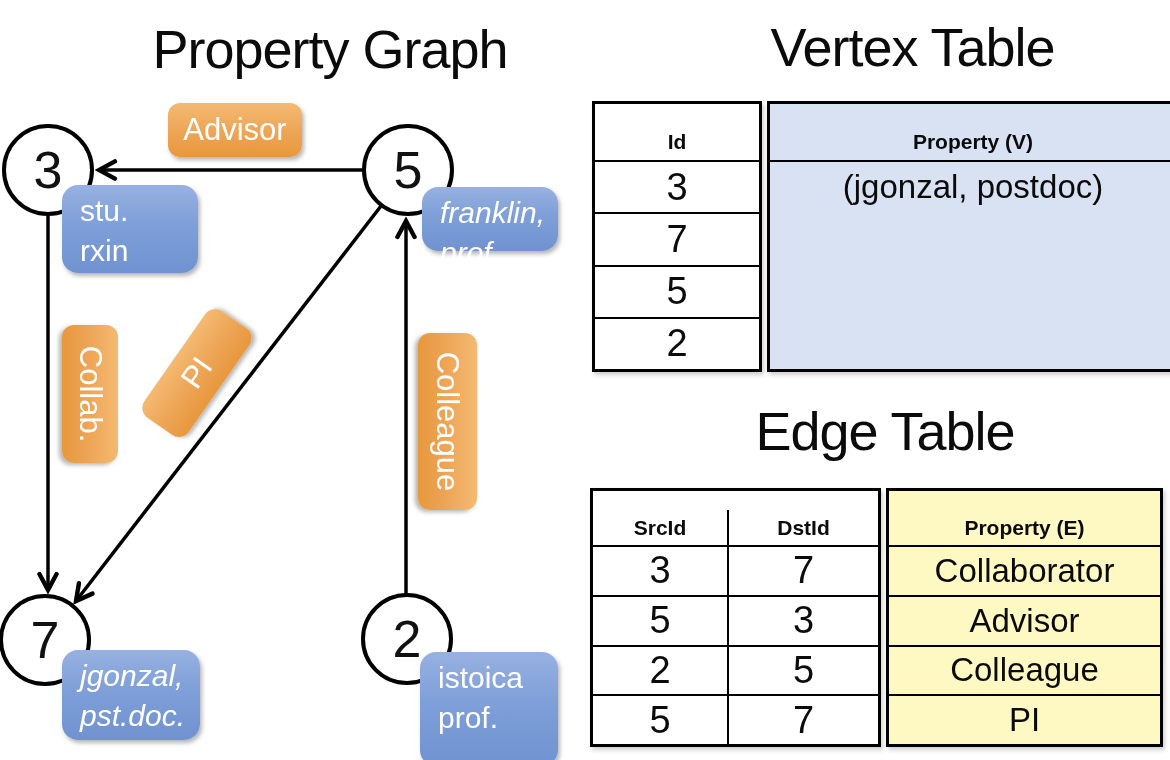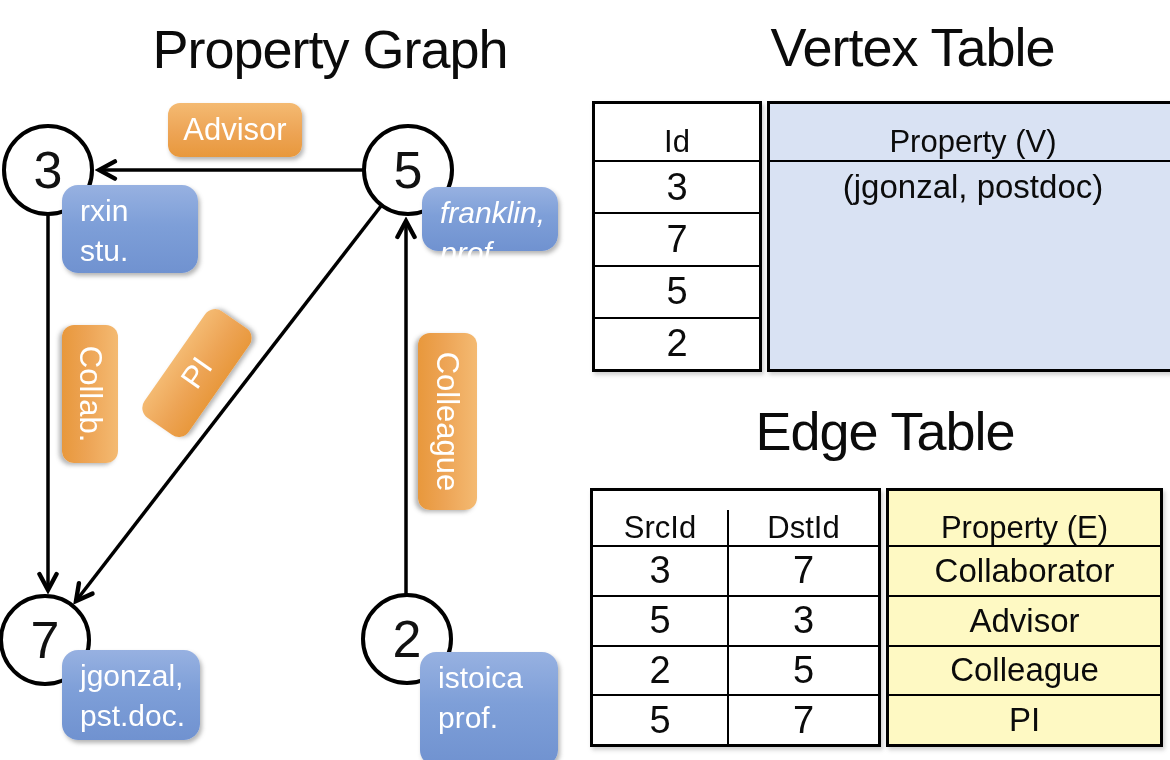--- a/index.html
+++ b/index.html
@@ -36,21 +36,21 @@
   }
   .vbox span{display:block;}
 
   #lbl-advisor{left:168px;top:103px;width:134px;height:54px;}
   #lbl-collab{left:21px;top:366px;width:138px;height:56px;transform:rotate(90deg);}
   #lbl-pi{left:132px;top:346px;width:130px;height:54px;transform:rotate(-55deg);}
   #lbl-colleague{left:359px;top:392px;width:177px;height:59px;transform:rotate(90deg);}
 
   #vbox-3{left:62px;top:185px;width:136px;height:88px;}
   #vbox-5{left:422px;top:187px;width:136px;height:64px;font-style:italic;}
-  #vbox-7{left:62px;top:650px;width:138px;height:90px;}
+  #vbox-7{left:62px;top:650px;width:138px;height:90px;font-style:italic;}
   #vbox-2{left:420px;top:652px;width:138px;height:114px;}
 
   #vnum-3{left:8px;top:135px;}
   #vnum-5{left:368px;top:135px;}
   #vnum-7{left:5px;top:605px;}
   #vnum-2{left:367px;top:604px;}
 
   .tblwrap{position:absolute;display:flex;gap:5px;}
   #vertex-table{left:592px;top:101px;}
   #edge-table{left:590px;top:488px;}
@@ -61,21 +61,21 @@
   #v-id-sub{width:170px;height:271px;grid-template-rows:56px repeat(4,1fr);}
   #v-prop-sub{width:412px;height:271px;grid-template-rows:56px repeat(4,1fr);background:#d9e2f3;}
   #e-ids-sub{width:291px;height:259px;grid-template-columns:134px 1fr;grid-template-rows:54px repeat(4,1fr);}
   #e-prop-sub{width:277px;height:259px;grid-template-rows:54px repeat(4,1fr);background:#fef9c3;}
 
   .cell{
     display:flex;align-items:center;justify-content:center;
     font-size:33px;color:#0b0b0b;white-space:nowrap;
   }
   .cell.num{font-size:38px;}
-  .cell.head{font-size:31px;font-weight:400;margin-top:19px;}
+  .cell.head{font-size:21px;font-weight:700;margin-top:19px;}
   .bt{border-top:2.5px solid #000;}
   .bl{border-left:2.5px solid #000;}
 </style>
 </head>
 <body>
 
 <div class="stage">
 
   <div id="graph-title" class="title">Property Graph</div>
 
@@ -99,22 +99,22 @@
   <div id="vnum-5" class="vnum">5</div>
   <div id="vnum-7" class="vnum">7</div>
   <div id="vnum-2" class="vnum">2</div>
 
   <div id="lbl-advisor" class="elabel">Advisor</div>
   <div id="lbl-collab" class="elabel">Collab.</div>
   <div id="lbl-pi" class="elabel">PI</div>
   <div id="lbl-colleague" class="elabel">Colleague</div>
 
   <div id="vbox-3" class="vbox">
+    <span>stu.</span>
     <span>rxin</span>
-    <span>stu.</span>
   </div>
   <div id="vbox-5" class="vbox">
     <span>franklin,</span>
     <span>prof.</span>
   </div>
   <div id="vbox-7" class="vbox">
     <span>jgonzal,</span>
     <span>pst.doc.</span>
   </div>
   <div id="vbox-2" class="vbox">

